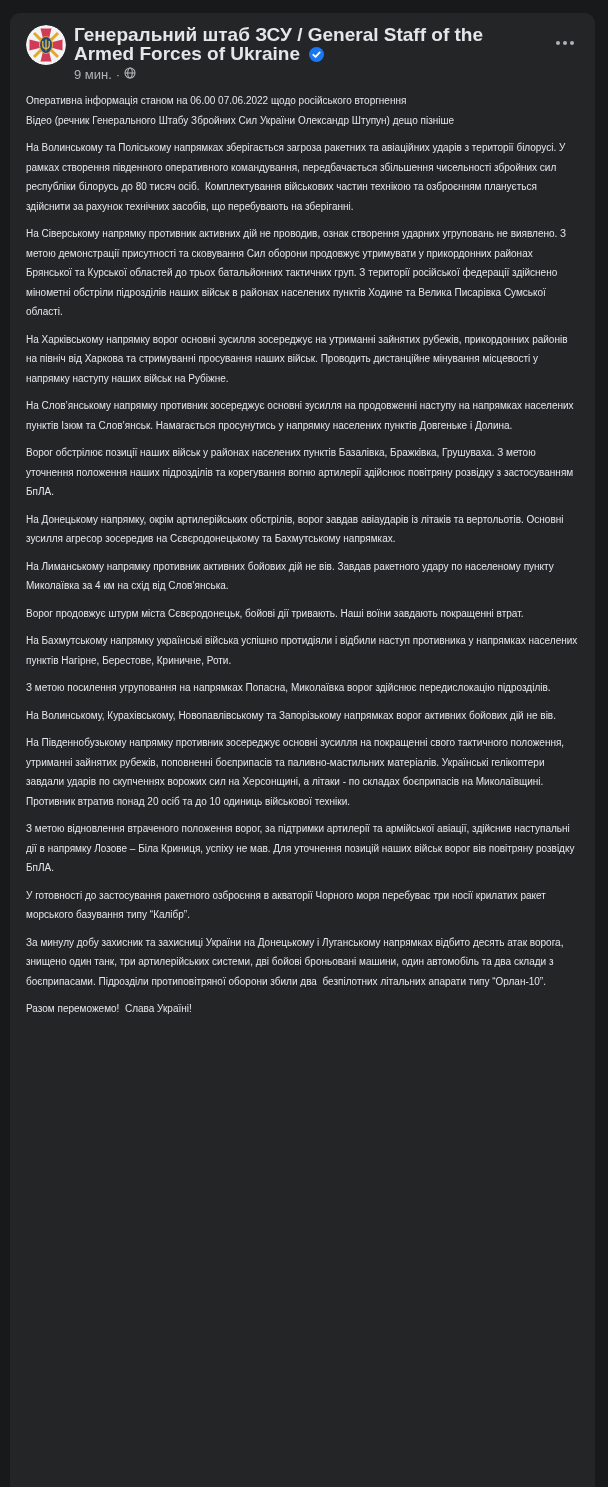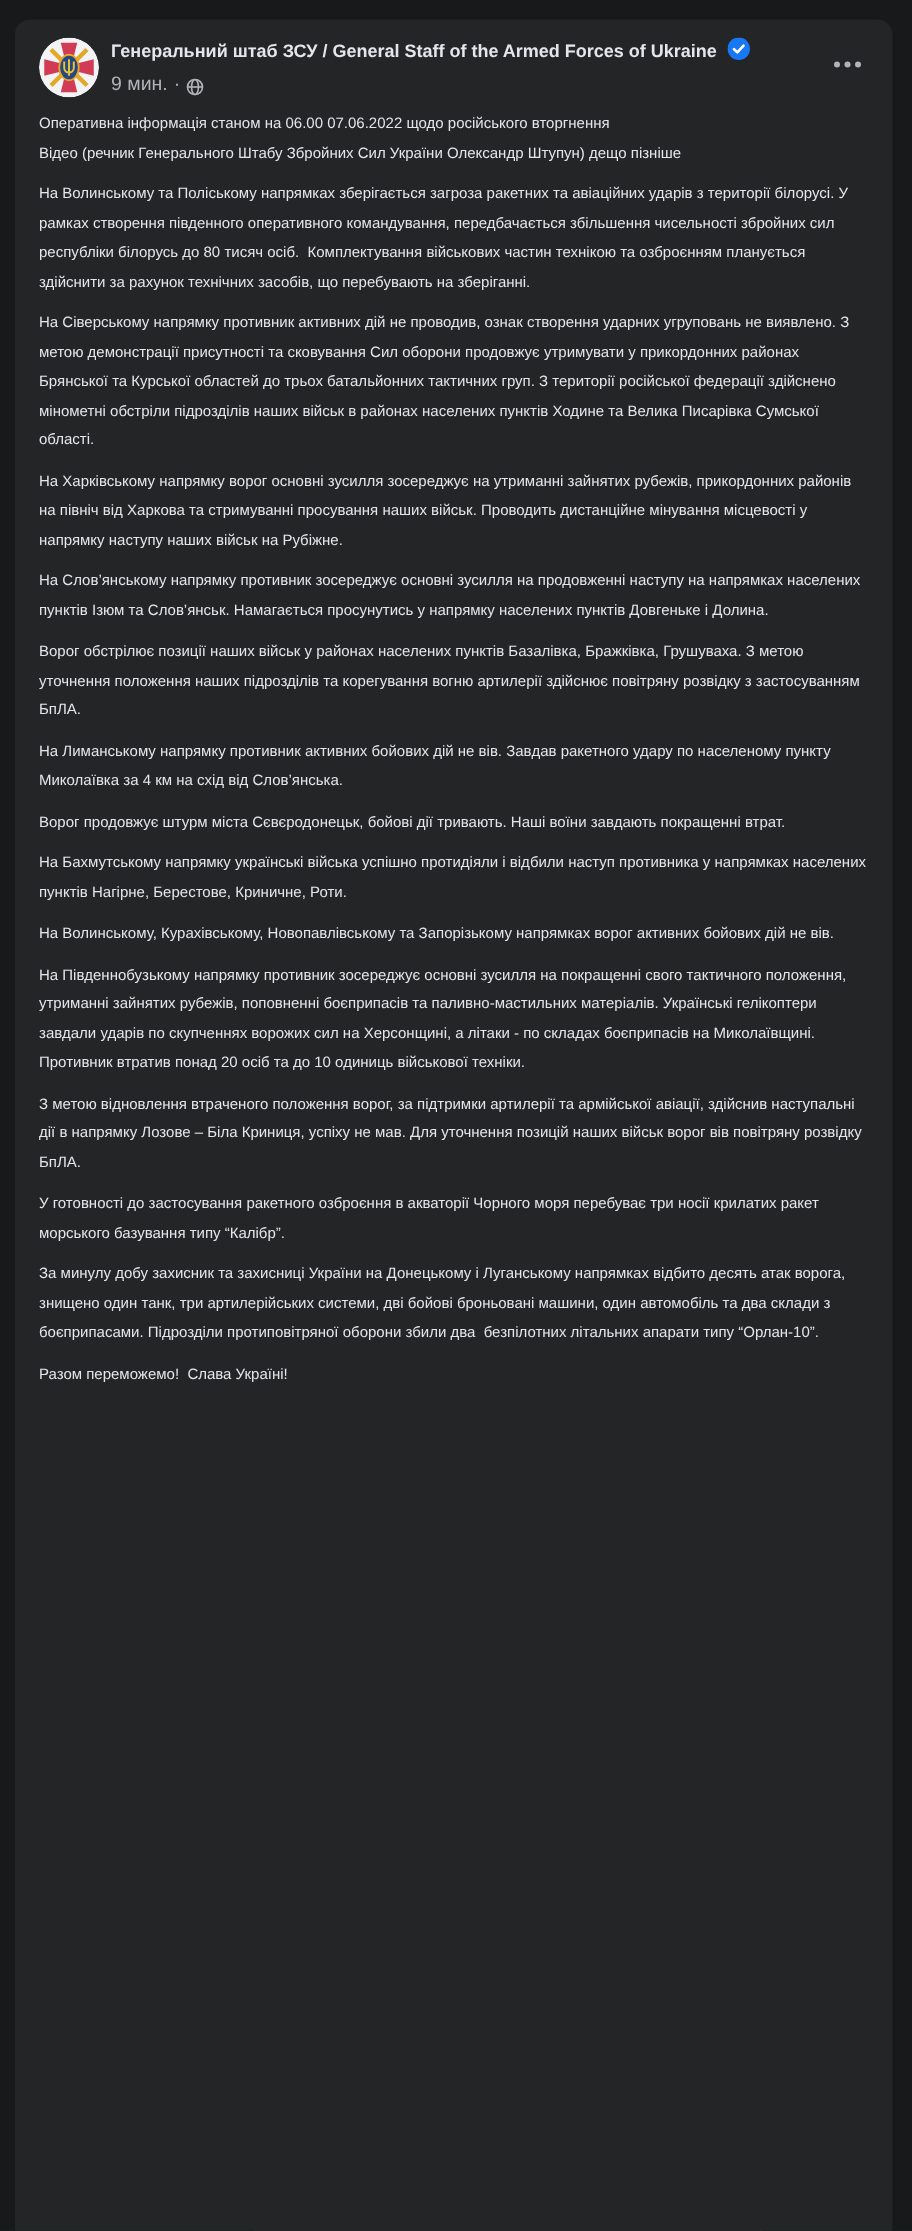--- a/index.html
+++ b/index.html
@@ -34,34 +34,34 @@
     border-radius: 50%;
     overflow: hidden;
     cursor: pointer;
   }
   .header-text {
     margin-left: 8px;
     padding-right: 48px;
   }
   .page-name {
     color: #e4e6eb;
-    font-size: 12px;
+    font-size: 19px;
     font-weight: 700;
     line-height: 19px;
     max-width: 462px;
     cursor: pointer;
   }
   .badge {
     display: inline-block;
     vertical-align: -2px;
     margin-left: 4px;
   }
   .meta {
     display: flex;
-    align-items: flex-end;
+    align-items: flex-start;
     gap: 4px;
     margin-top: 4px;
     color: #b0b3b8;
     font-size: 13px;
     line-height: 16px;
   }
   .meta .ts { cursor: pointer; }
   .more-btn {
     position: absolute;
     top: 14px;
@@ -152,23 +152,25 @@
   </div>
 
   <div class="body-text">
       <p class="para">Оперативна інформація станом на 06.00 07.06.2022 щодо російського вторгнення
 Відео (речник Генерального Штабу Збройних Сил України Олександр Штупун) дещо пізніше</p>
       <p class="para">На Волинському та Поліському напрямках зберігається загроза ракетних та авіаційних ударів з території білорусі. У рамках створення південного оперативного командування, передбачається збільшення чисельності збройних сил республіки білорусь до 80 тисяч осіб.  Комплектування військових частин технікою та озброєнням планується здійснити за рахунок технічних засобів, що перебувають на зберіганні.</p>
       <p class="para">На Сіверському напрямку противник активних дій не проводив, ознак створення ударних угруповань не виявлено. З метою демонстрації присутності та сковування Сил оборони продовжує утримувати у прикордонних районах Брянської та Курської областей до трьох батальйонних тактичних груп. З території російської федерації здійснено мінометні обстріли підрозділів наших військ в районах населених пунктів Ходине та Велика Писарівка Сумської області.</p>
       <p class="para">На Харківському напрямку ворог основні зусилля зосереджує на утриманні зайнятих рубежів, прикордонних районів на північ від Харкова та стримуванні просування наших військ. Проводить дистанційне мінування місцевості у напрямку наступу наших військ на Рубіжне.</p>
       <p class="para">На Слов’янському напрямку противник зосереджує основні зусилля на продовженні наступу на напрямках населених пунктів Ізюм та Слов’янськ. Намагається просунутись у напрямку населених пунктів Довгеньке і Долина.</p>
       <p class="para">Ворог обстрілює позиції наших військ у районах населених пунктів Базалівка, Бражківка, Грушуваха. З метою уточнення положення наших підрозділів та корегування вогню артилерії здійснює повітряну розвідку з застосуванням БпЛА.</p>
+      <p class="para">На Донецькому напрямку, окрім артилерійських обстрілів, ворог завдав авіаударів із літаків та вертольотів. Основні зусилля агресор зосередив на Сєвєродонецькому та Бахмутському напрямках.</p>
       <p class="para">На Лиманському напрямку противник активних бойових дій не вів. Завдав ракетного удару по населеному пункту Миколаївка за 4 км на схід від Слов’янська.</p>
       <p class="para">Ворог продовжує штурм міста Сєвєродонецьк, бойові дії тривають. Наші воїни завдають покращенні втрат.</p>
       <p class="para">На Бахмутському напрямку українські війська успішно протидіяли і відбили наступ противника у напрямках населених пунктів Нагірне, Берестове, Криничне, Роти.</p>
+      <p class="para">З метою посилення угруповання на напрямках Попасна, Миколаївка ворог здійснює передислокацію підрозділів.</p>
       <p class="para">На Волинському, Курахівському, Новопавлівському та Запорізькому напрямках ворог активних бойових дій не вів.</p>
       <p class="para">На Південнобузькому напрямку противник зосереджує основні зусилля на покращенні свого тактичного положення, утриманні зайнятих рубежів, поповненні боєприпасів та паливно-мастильних матеріалів. Українські гелікоптери завдали ударів по скупченнях ворожих сил на Херсонщині, а літаки - по складах боєприпасів на Миколаївщині. Противник втратив понад 20 осіб та до 10 одиниць військової техніки.</p>
       <p class="para">З метою відновлення втраченого положення ворог, за підтримки артилерії та армійської авіації, здійснив наступальні дії в напрямку Лозове – Біла Криниця, успіху не мав. Для уточнення позицій наших військ ворог вів повітряну розвідку БпЛА.</p>
       <p class="para">У готовності до застосування ракетного озброєння в акваторії Чорного моря перебуває три носії крилатих ракет морського базування типу “Калібр”.</p>
       <p class="para">За минулу добу захисник та захисниці України на Донецькому і Луганському напрямках відбито десять атак ворога, знищено один танк, три артилерійських системи, дві бойові броньовані машини, один автомобіль та два склади з боєприпасами. Підрозділи протиповітряної оборони збили два  безпілотних літальних апарати типу “Орлан-10”.</p>
       <p class="para">Разом переможемо!  Слава Україні!</p>
     </div>
 
 </div>
 

